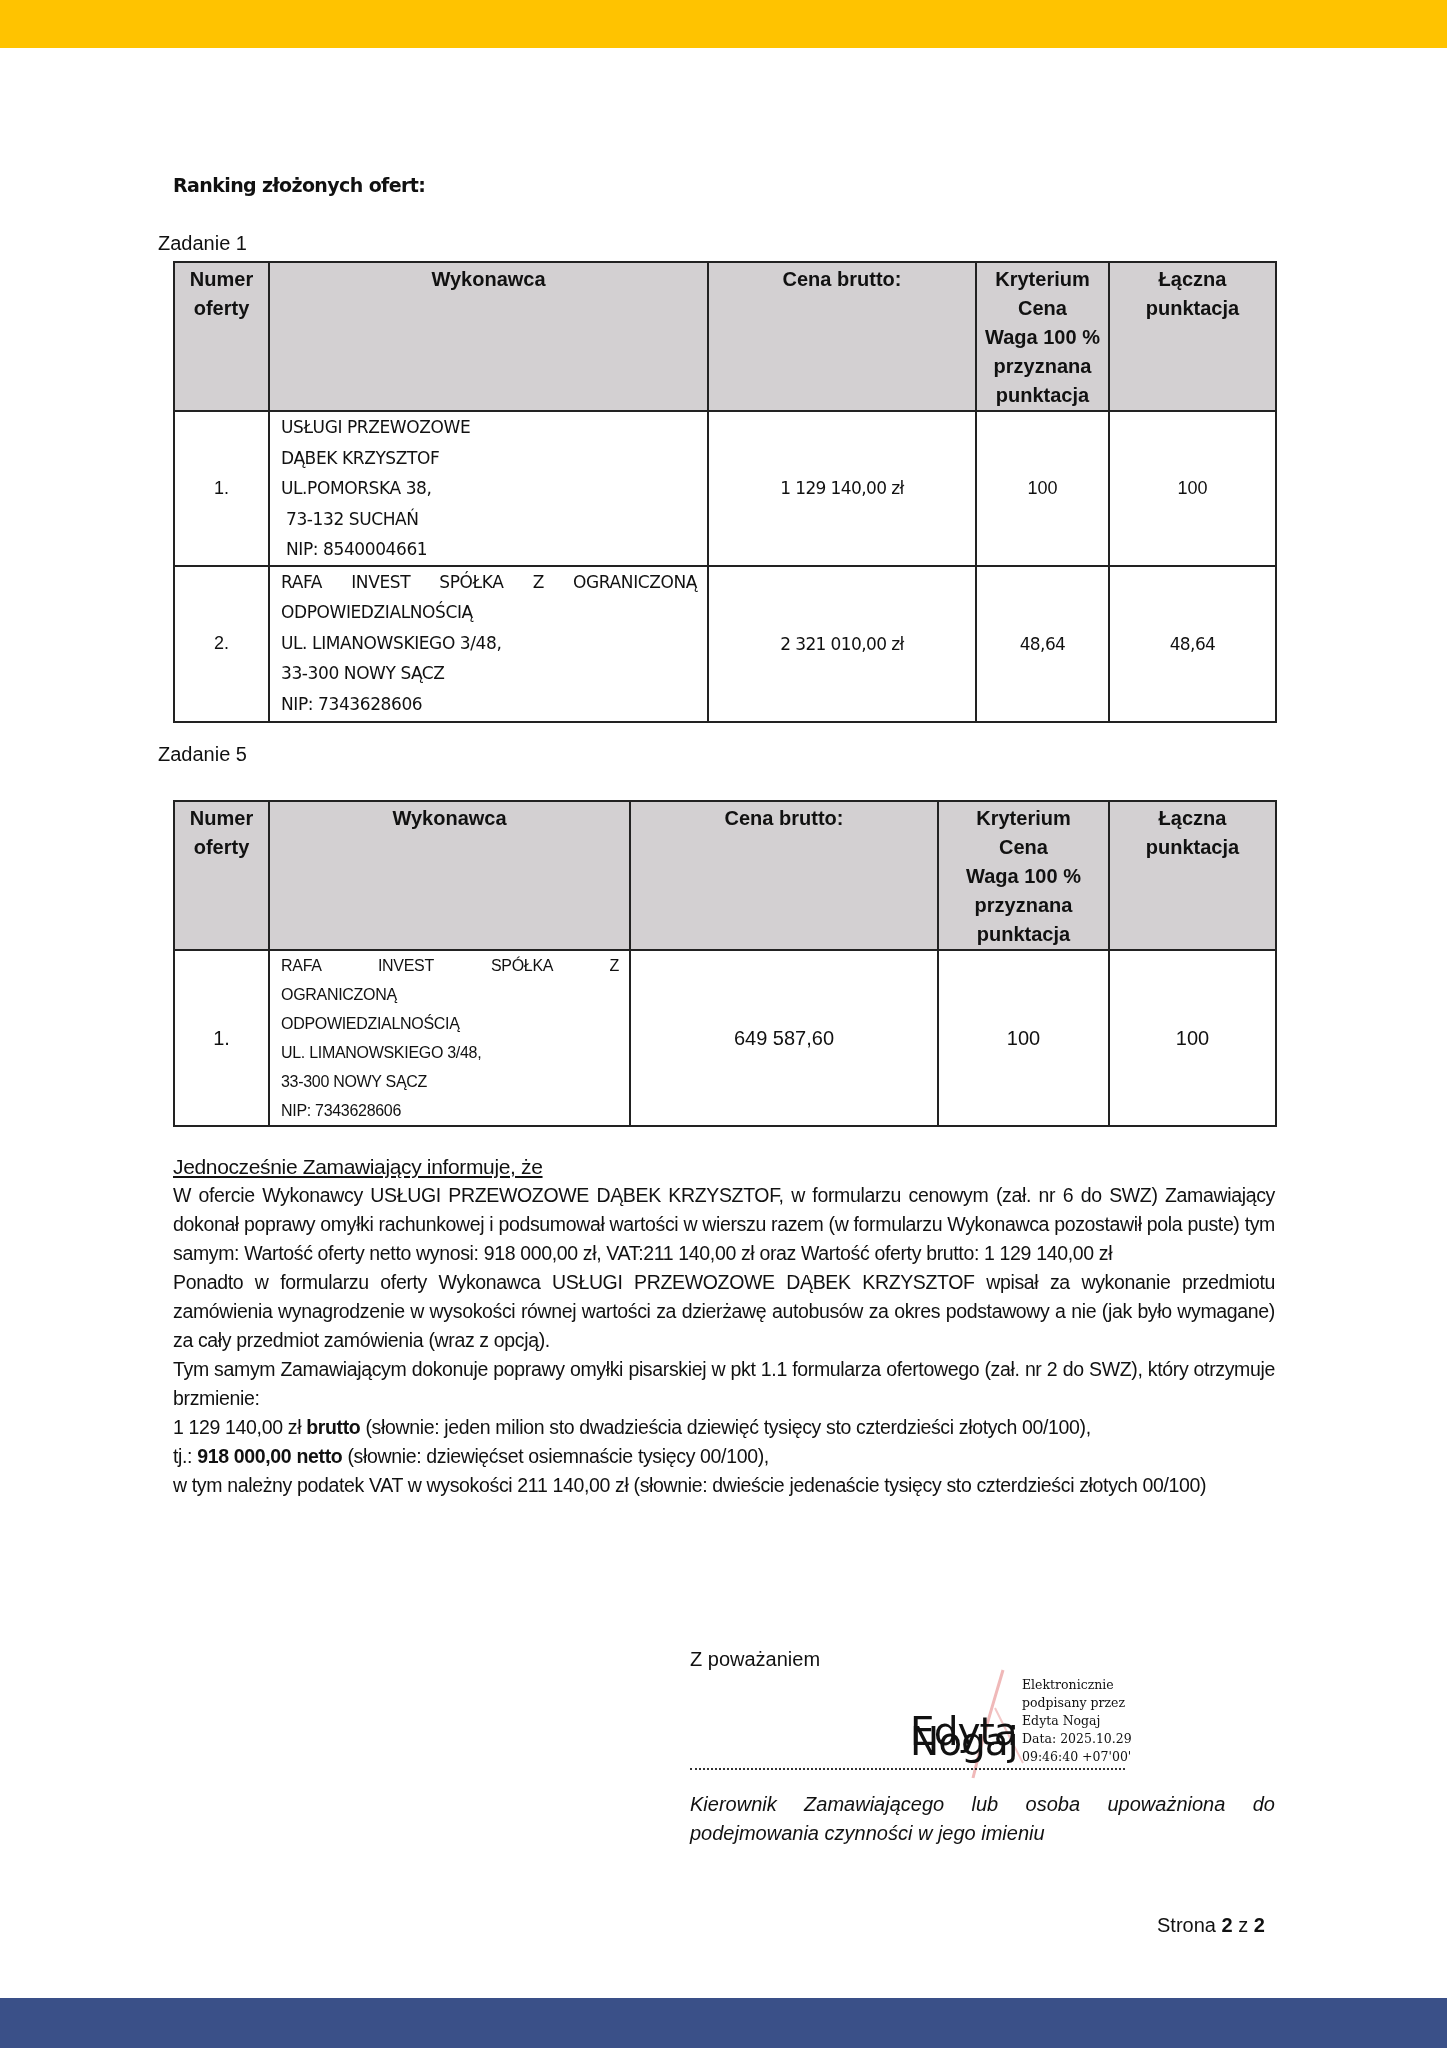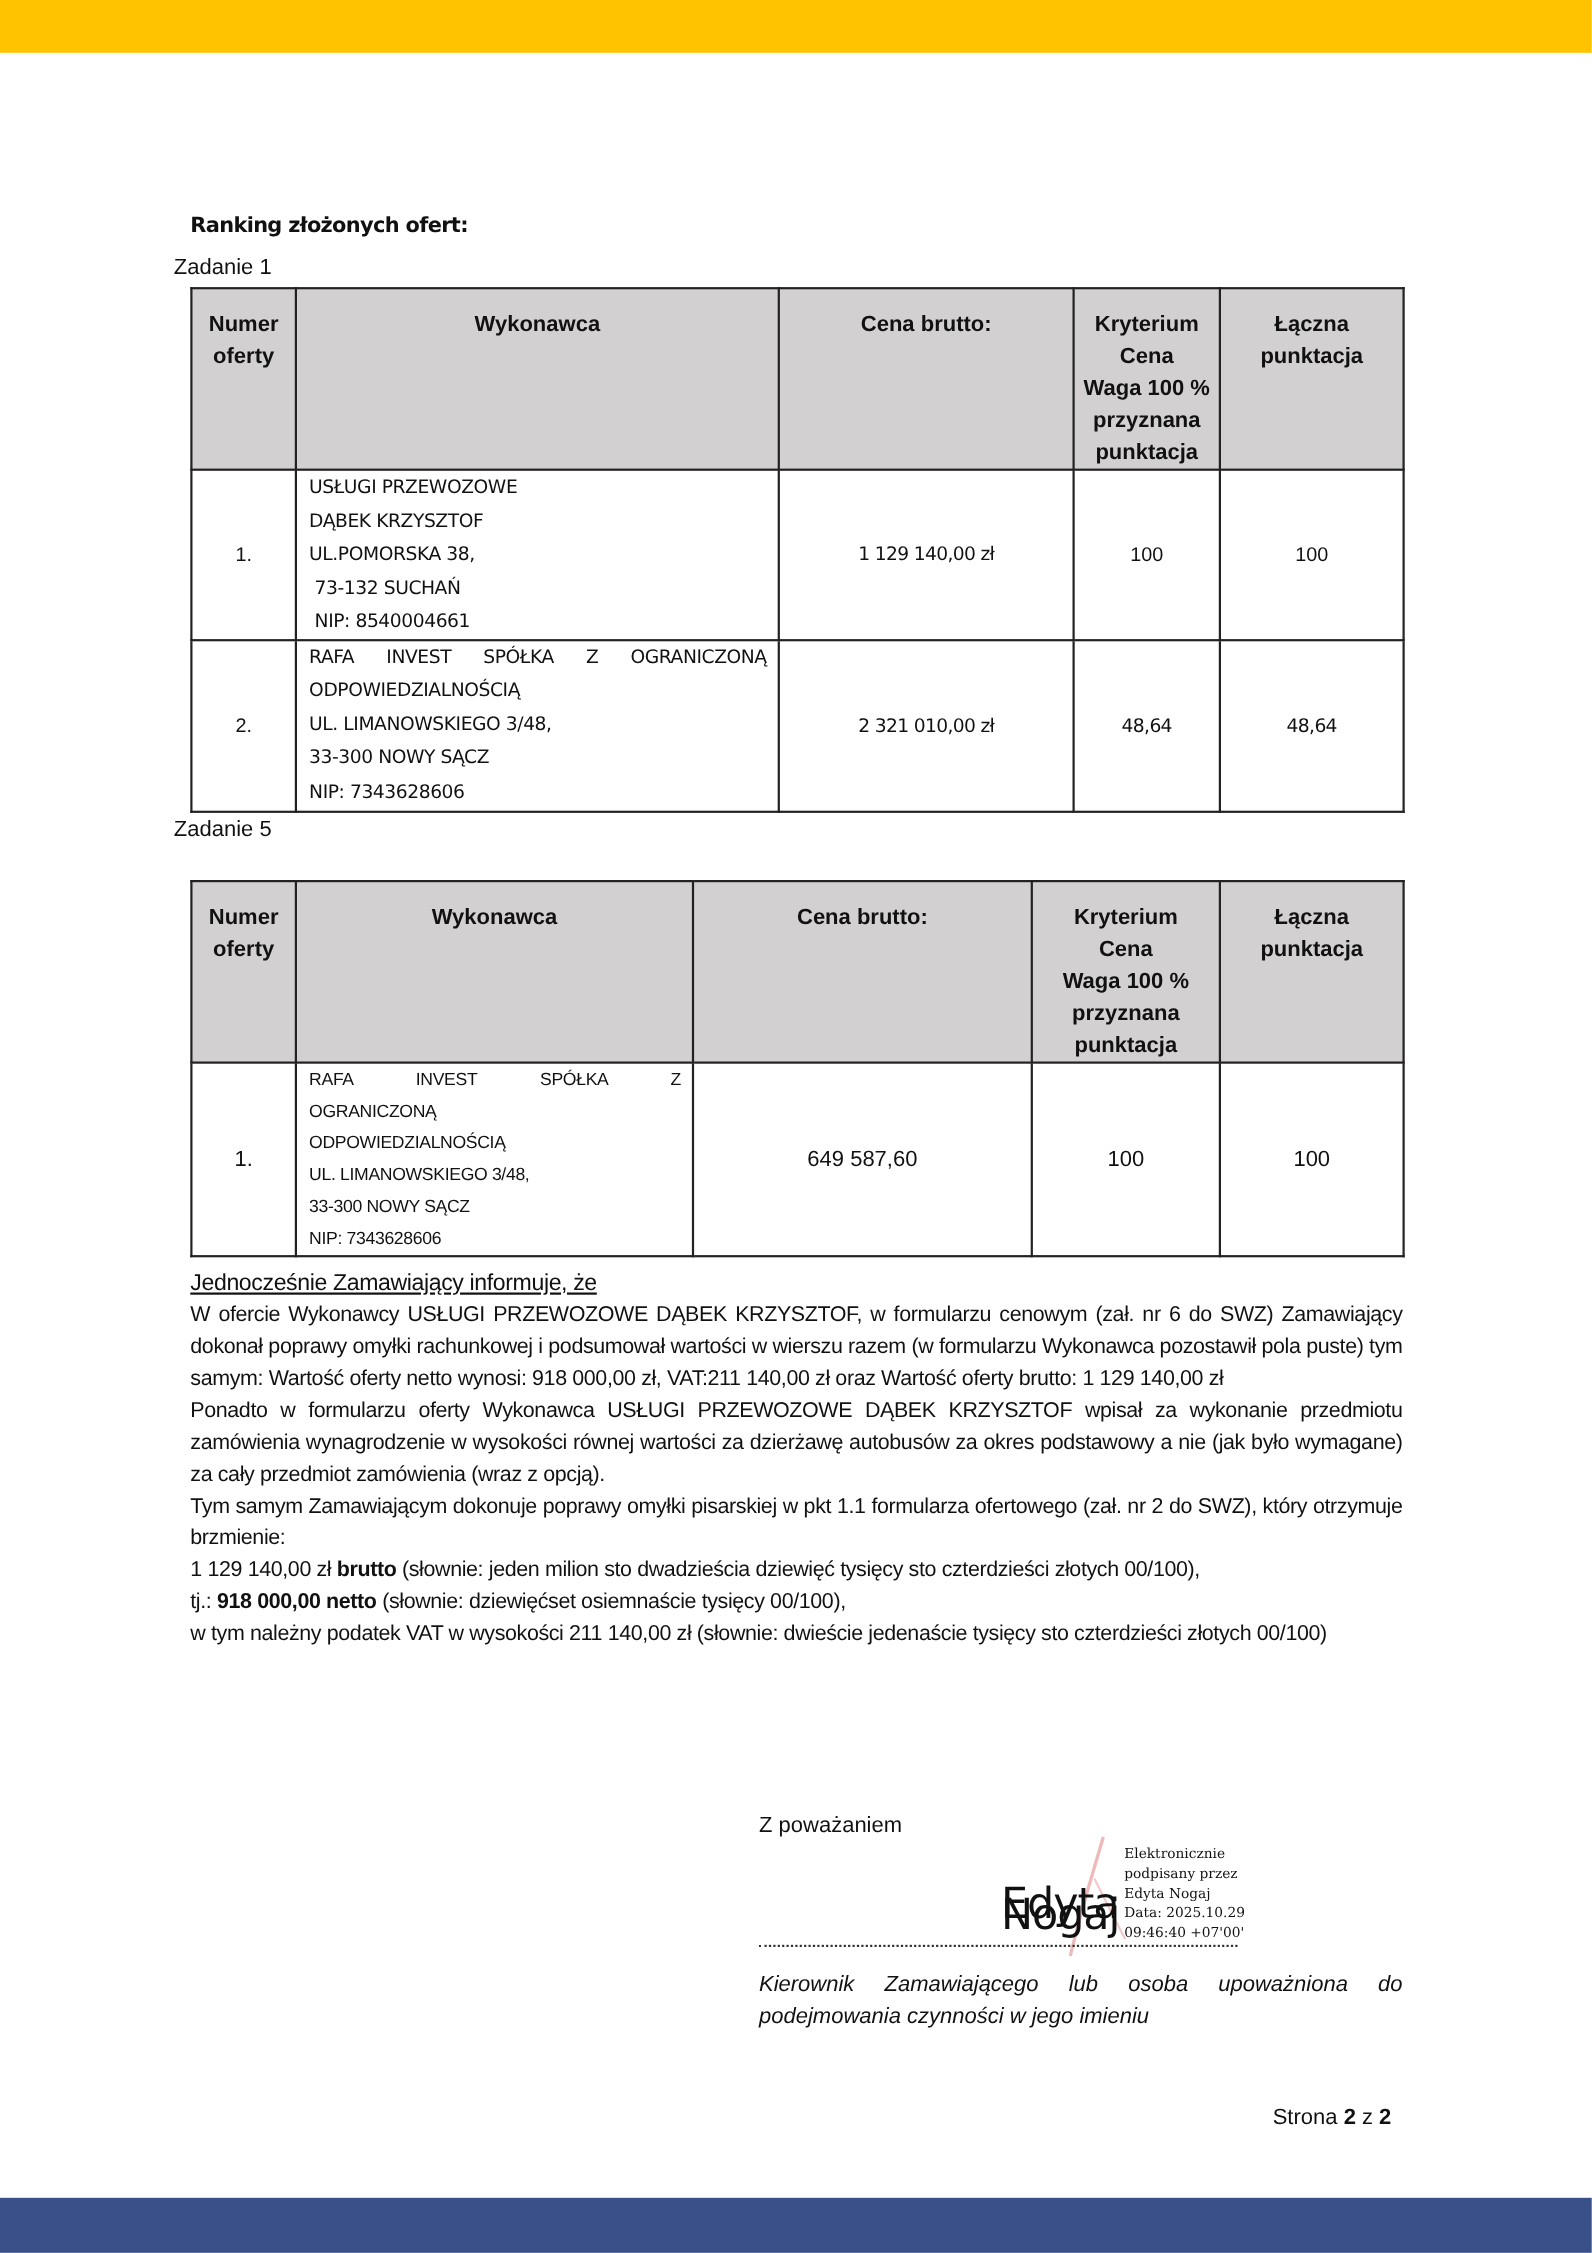--- a/index.html
+++ b/index.html
@@ -5,32 +5,32 @@
   html, body { margin: 0; padding: 0; }
   body {
     width: 1447px; height: 2048px; position: relative; background: #ffffff;
     font-family: "Liberation Sans", sans-serif; color: #111; overflow: hidden;
   }
   .top-bar { position: absolute; left: 0; top: 0; width: 1447px; height: 48px; background: #ffc300; }
   .bottom-bar { position: absolute; left: 0; top: 1998px; width: 1447px; height: 50px; background: #3a5088; }
 
   .ranking-title {
     position: absolute; left: 173px; top: 174px; font-family: "DejaVu Sans", sans-serif;
-    font-weight: bold; font-size: 19px; letter-spacing: -0.6px; margin-top: 20px;
+    font-weight: bold; font-size: 19px; letter-spacing: -0.6px;
   }
   .task-label { position: absolute; left: 158px; font-size: 20px; }
 
   table.rank {
     position: absolute; left: 173px; border-collapse: collapse; table-layout: fixed;
     border: 2px solid #222;
   }
   table.rank th, table.rank td { border: 2px solid #222; padding: 0; vertical-align: top; }
   table.rank th {
     background: #d3d0d2; font-weight: bold; font-size: 20px; line-height: 29px;
-    text-align: center; padding-top: 18px;
+    text-align: center; padding-top: 2px;
   }
   table.rank td { font-size: 18px; text-align: center; vertical-align: middle; }
   table.rank td.contractor { text-align: left; padding-left: 11px; padding-right: 10px; vertical-align: top; }
   table.t1 td.contractor { font-family: "DejaVu Sans", sans-serif; font-size: 17px; line-height: 30.5px; letter-spacing: -0.4px; }
   table.t1 td.price, table.t1 td.score2 { font-family: "DejaVu Sans", sans-serif; font-size: 17px; letter-spacing: -0.6px; }
   table.t2 td.contractor { font-size: 16px; line-height: 29px; letter-spacing: -0.3px; }
   table.t2 td { font-size: 20px; }
   .line { display: block; white-space: pre; }
   .justify { text-align: justify; text-align-last: justify; display: block; }
 

